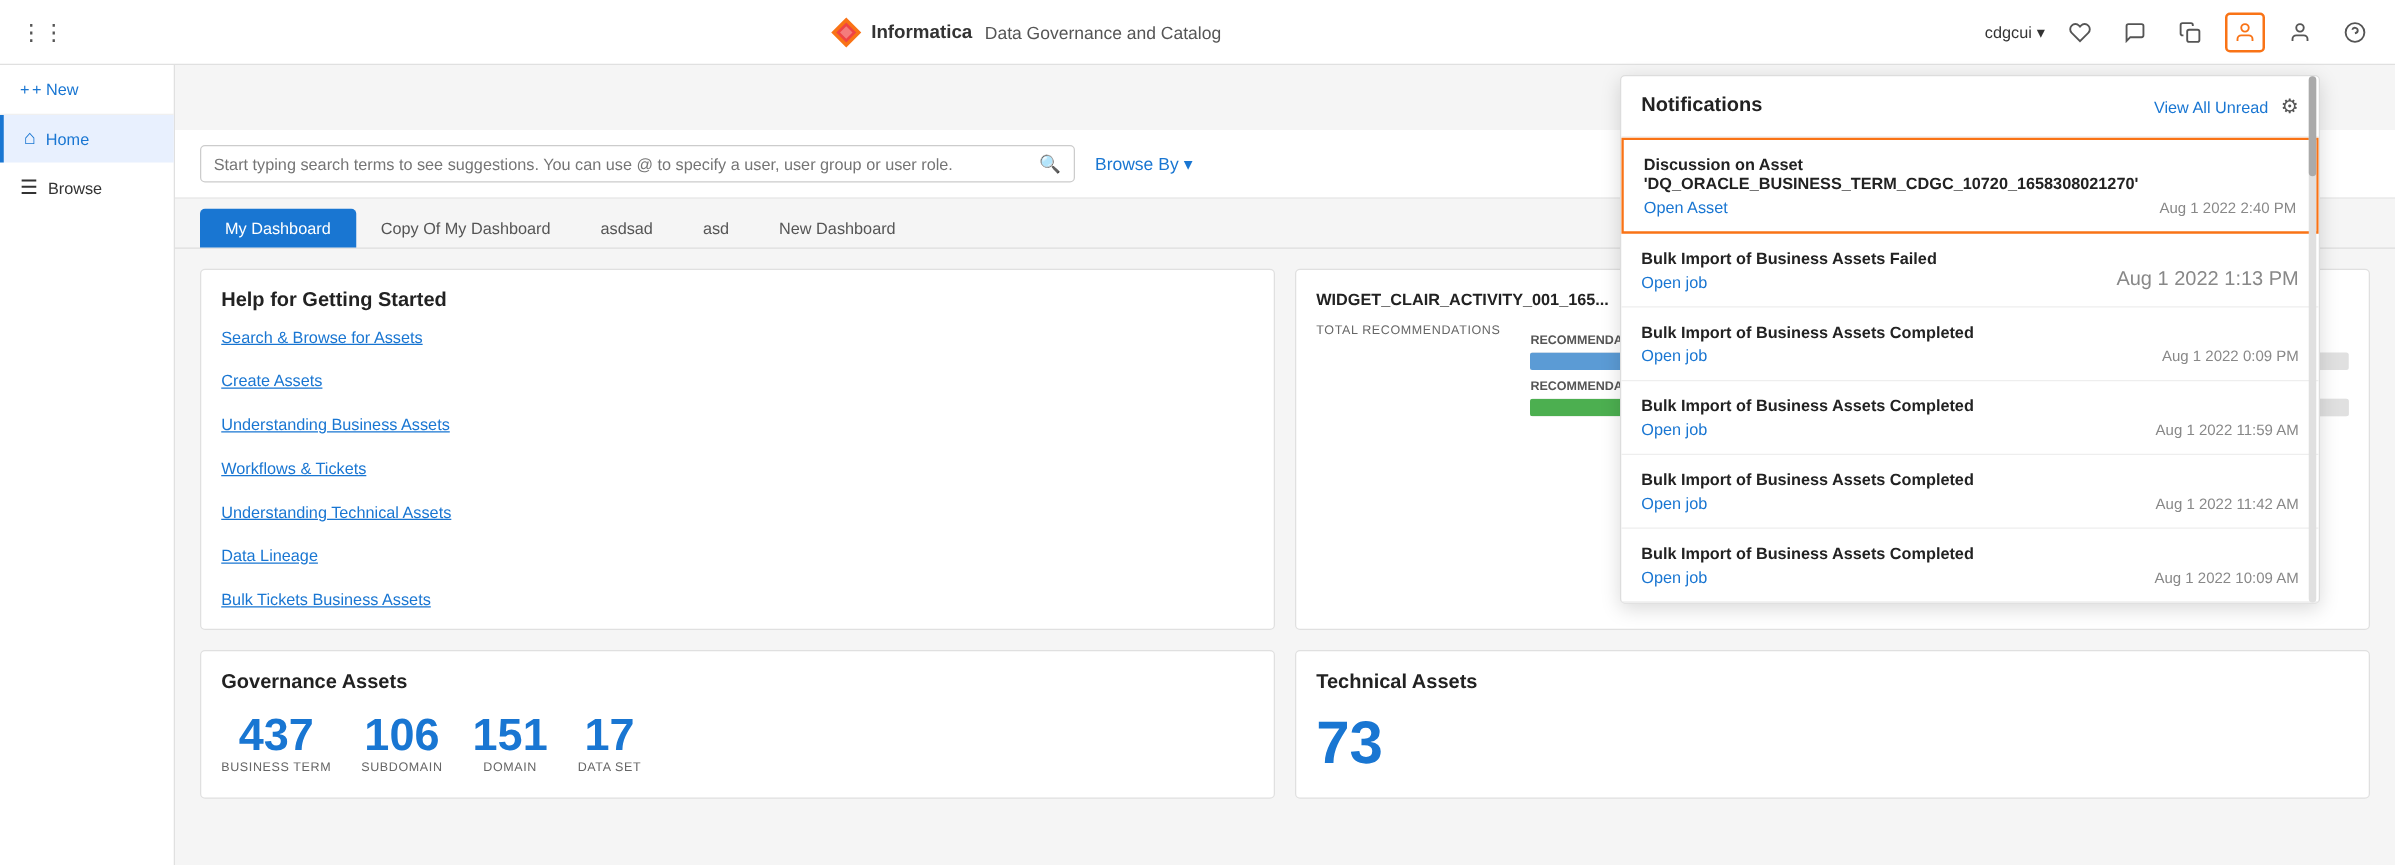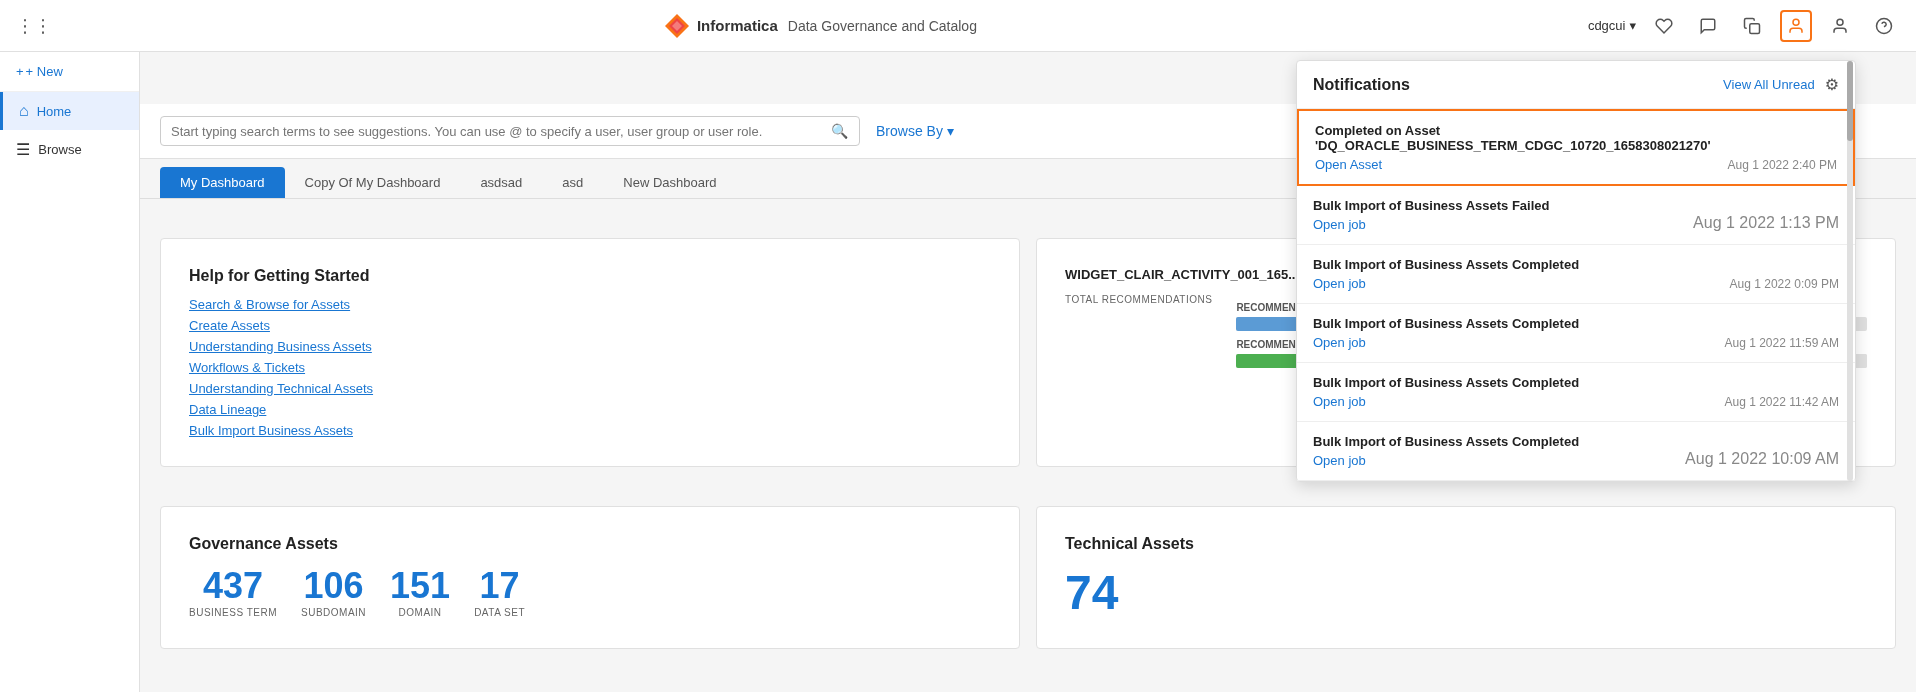--- a/index.html
+++ b/index.html
@@ -135,31 +135,30 @@
     
     .dashboard-body {
       padding: 16px 20px;
       display: grid;
       grid-template-columns: 1fr 1fr;
       gap: 16px;
     }
     .card {
       background: #fff;
       border-radius: 4px;
-      padding: 28px;
+      padding: 16px;
       border: 1px solid #e0e0e0;
-      margin-top: 23px;
     }
     .card-title {
       font-size: 16px;
       font-weight: 700;
       color: #222;
       margin-bottom: 12px;
     }
-    .help-links { display: flex; flex-direction: column; gap: 6px; }
+    .help-links { display: flex; flex-direction: column; gap: 20px; }
     .help-link { color: #1976d2; text-decoration: underline; cursor: pointer; font-size: 13px; }
 
     
     .widget-card { position: relative; }
     .widget-title { font-size: 13px; font-weight: 700; color: #222; margin-bottom: 12px; }
     .widget-big-num { font-size: 48px; font-weight: 700; color: #1976d2; }
     .widget-label { font-size: 10px; color: #666; text-transform: uppercase; letter-spacing: 0.5px; }
     .recommendation-section { margin-top: 8px; }
     .rec-label { font-size: 10px; color: #555; font-weight: 600; text-transform: uppercase; margin-bottom: 4px; }
     .rec-bar-container { height: 14px; background: #e0e0e0; border-radius: 2px; margin-bottom: 8px; overflow: hidden; }
@@ -340,21 +339,21 @@
 
     <div class="card">
       <div class="card-title">Help for Getting Started</div>
       <div class="help-links">
         <a class="help-link">Search &amp; Browse for Assets</a>
         <a class="help-link">Create Assets</a>
         <a class="help-link">Understanding Business Assets</a>
         <a class="help-link">Workflows &amp; Tickets</a>
         <a class="help-link">Understanding Technical Assets</a>
         <a class="help-link">Data Lineage</a>
-        <a class="help-link">Bulk Import Business Assets</a>
+        <a class="help-link">Bulk Tickets Business Assets</a>
       </div>
     </div>
 
     <div class="card widget-card">
       <div class="widget-title">WIDGET_CLAIR_ACTIVITY_001_165...</div>
       <div style="display:flex; gap:24px; align-items:flex-start;">
         <div>
           <div class="widget-label">TOTAL RECOMMENDATIONS</div>
         </div>
         <div style="flex:1;">
@@ -395,37 +394,37 @@
         </div>
         <div class="gov-asset-item">
           <div class="gov-asset-num">17</div>
           <div class="gov-asset-label">DATA SET</div>
         </div>
       </div>
     </div>
 
     <div class="card">
       <div class="card-title">Technical Assets</div>
-      <div class="tech-num">74</div>
+      <div class="tech-num">73</div>
     </div>
   </div>
 </div>
 
 <div class="notification-panel">
   <div class="notif-header">
     <span class="notif-title">Notifications</span>
     <div class="notif-header-right">
       <span class="view-all-unread">View All Unread</span>
       <span class="notif-settings-icon">⚙</span>
     </div>
   </div>
   <div class="notif-list">
 
     <div class="notif-item highlighted">
-      <div class="notif-item-title">Completed on Asset 'DQ_ORACLE_BUSINESS_TERM_CDGC_10720_1658308021270'</div>
+      <div class="notif-item-title">Discussion on Asset 'DQ_ORACLE_BUSINESS_TERM_CDGC_10720_1658308021270'</div>
       <div class="notif-item-row">
         <span class="notif-item-link">Open Asset</span>
         <span class="notif-item-time" style="float:none; color:#888; font-size:12px;">Aug 1 2022 2:40 PM</span>
       </div>
     </div>
 
     <div class="notif-item">
       <div class="notif-item-title">Bulk Import of Business Assets Failed</div>
       <div class="notif-item-row">
         <span class="notif-item-link">Open job</span>
@@ -454,21 +453,21 @@
       <div class="notif-item-row">
         <span class="notif-item-link">Open job</span>
         <span class="notif-item-time" style="float:none; color:#888; font-size:12px;">Aug 1 2022 11:42 AM</span>
       </div>
     </div>
 
     <div class="notif-item">
       <div class="notif-item-title">Bulk Import of Business Assets Completed</div>
       <div class="notif-item-row">
         <span class="notif-item-link">Open job</span>
-        <span class="notif-item-time" style="float:none; color:#888; font-size:16px;">Aug 1 2022 10:09 AM</span>
+        <span class="notif-item-time" style="float:none; color:#888; font-size:12px;">Aug 1 2022 10:09 AM</span>
       </div>
     </div>
   </div>
 
   <div class="scrollbar-indicator">
     <div class="scrollbar-thumb"></div>
   </div>
 </div>
 
 </body></html>

